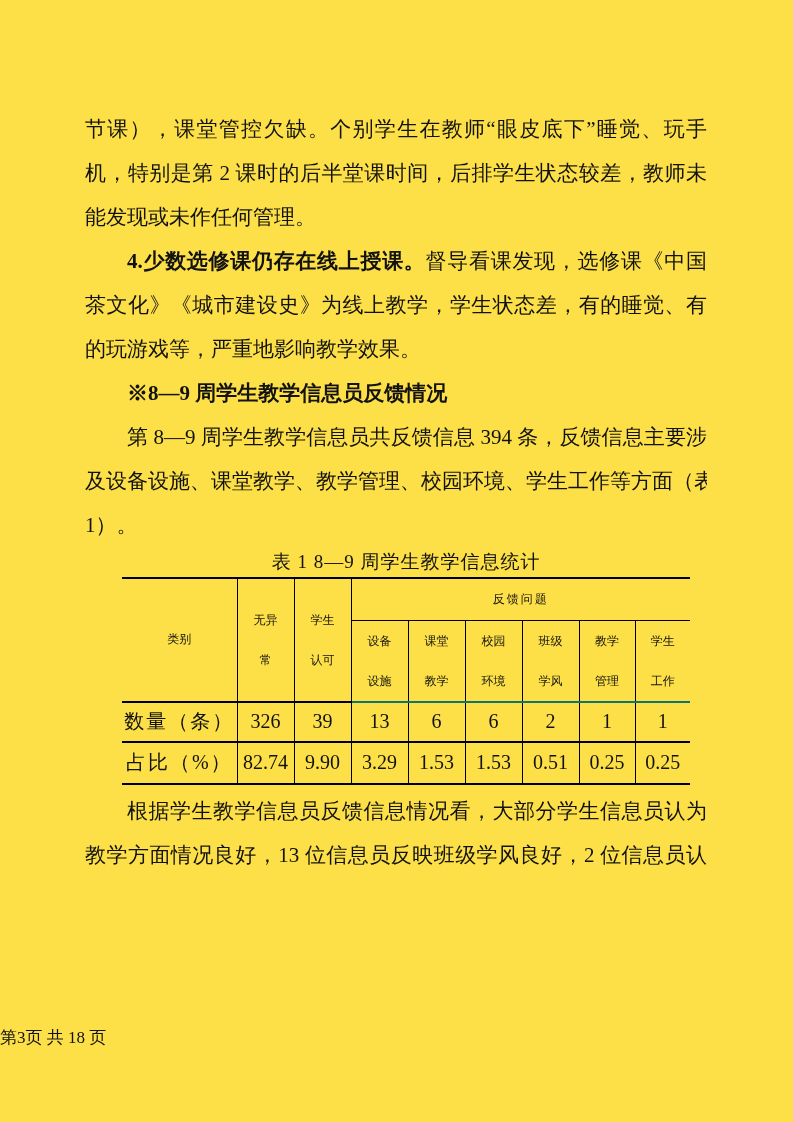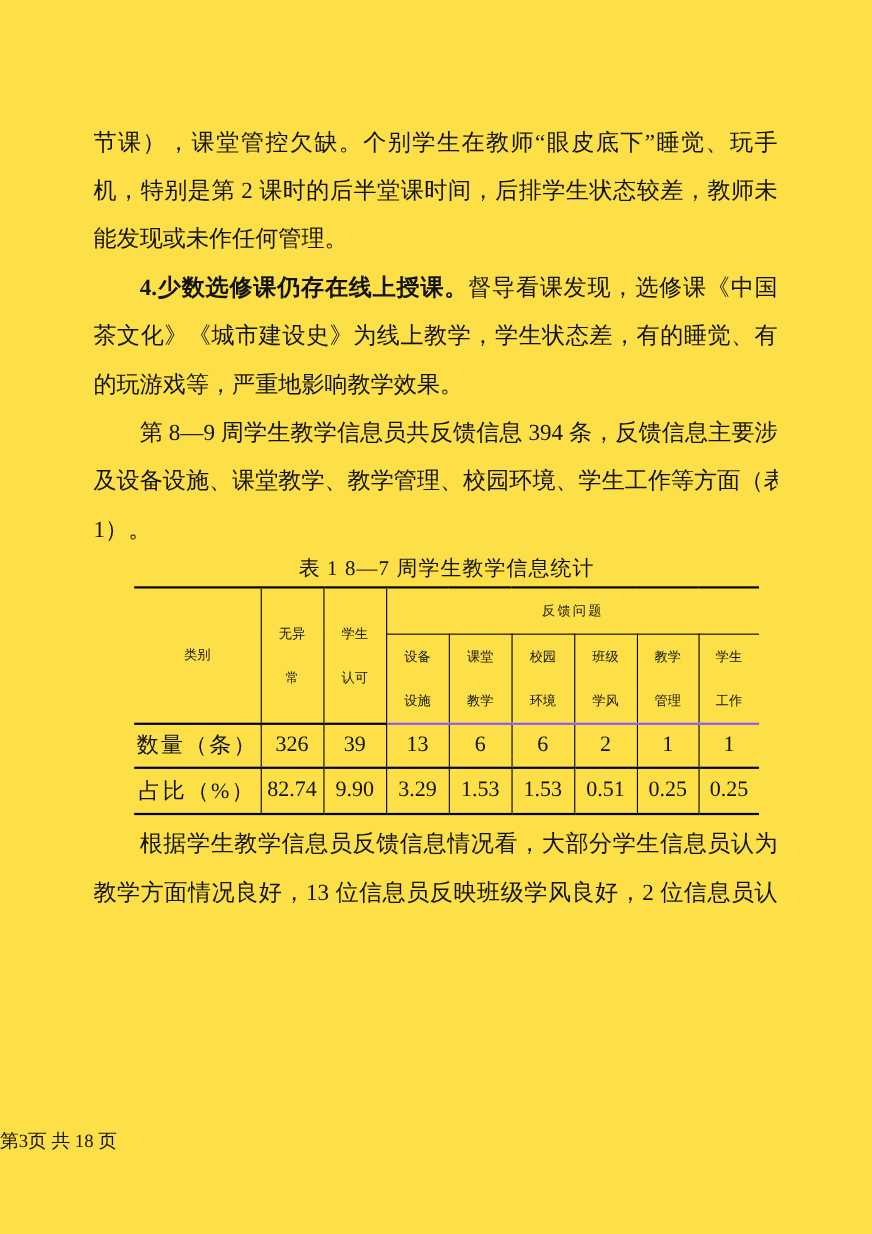--- a/index.html
+++ b/index.html
@@ -50,21 +50,21 @@
     text-align:center;
     vertical-align:middle;
     font-size:12px;
     border-left:1px solid #000;
     padding:0;
   }
   table.stats .edge { border-left:none; }
   tr.h1 th { height:42px; border-top:2px solid #000; }
   th.fb { border-bottom:1px solid #000; letter-spacing:2px; }
   th.rspan { border-bottom:2px solid #000; }
-  tr.h2 th { height:69px; border-bottom:2px solid #8b5cf6; }
+  tr.h2 th { height:69px; border-bottom:2px solid #0f766e; }
   .pre { white-space:pre-line; line-height:40px; }
   tr.r td { border-bottom:2px solid #000; font-size:20px; }
   tr.r1 td { height:40px; }
   tr.r2 td { height:42px; }
   td.lab { font-size:19px; letter-spacing:2px; }
   .after-table { margin-top:4px; }
   .footer {
     position:absolute;
     left:0; top:1026px;
     width:793px;
@@ -84,28 +84,29 @@
       <div class="line last">能发现或未作任何管理。</div>
     </div>
 
 
     <div>
       <div class="line indent"><span class="bold-lead">4.少数选修课仍存在线上授课。</span><span>督导看课发现，选修课《中国</span></div>
       <div class="line">茶文化》《城市建设史》为线上教学，学生状态差，有的睡觉、有</div>
       <div class="line last">的玩游戏等，严重地影响教学效果。</div>
     </div>
 
+    <div class="line indent heading last">※8—9 周学生教学信息员反馈情况</div>
 
     <div>
       <div class="line indent">第 8—9 周学生教学信息员共反馈信息 394 条，反馈信息主要涉</div>
       <div class="line">及设备设施、课堂教学、教学管理、校园环境、学生工作等方面（表</div>
       <div class="line last">1）。</div>
     </div>
 
-    <div class="caption">表 1 8—7 周学生教学信息统计</div>
+    <div class="caption">表 1 8—9 周学生教学信息统计</div>
 
     <table class="stats">
       <colgroup>
         <col style="width:115px">
           <col style="width:57px">
           <col style="width:57px">
         <col style="width:57px">
           <col style="width:57px">
           <col style="width:57px">
         <col style="width:57px">

